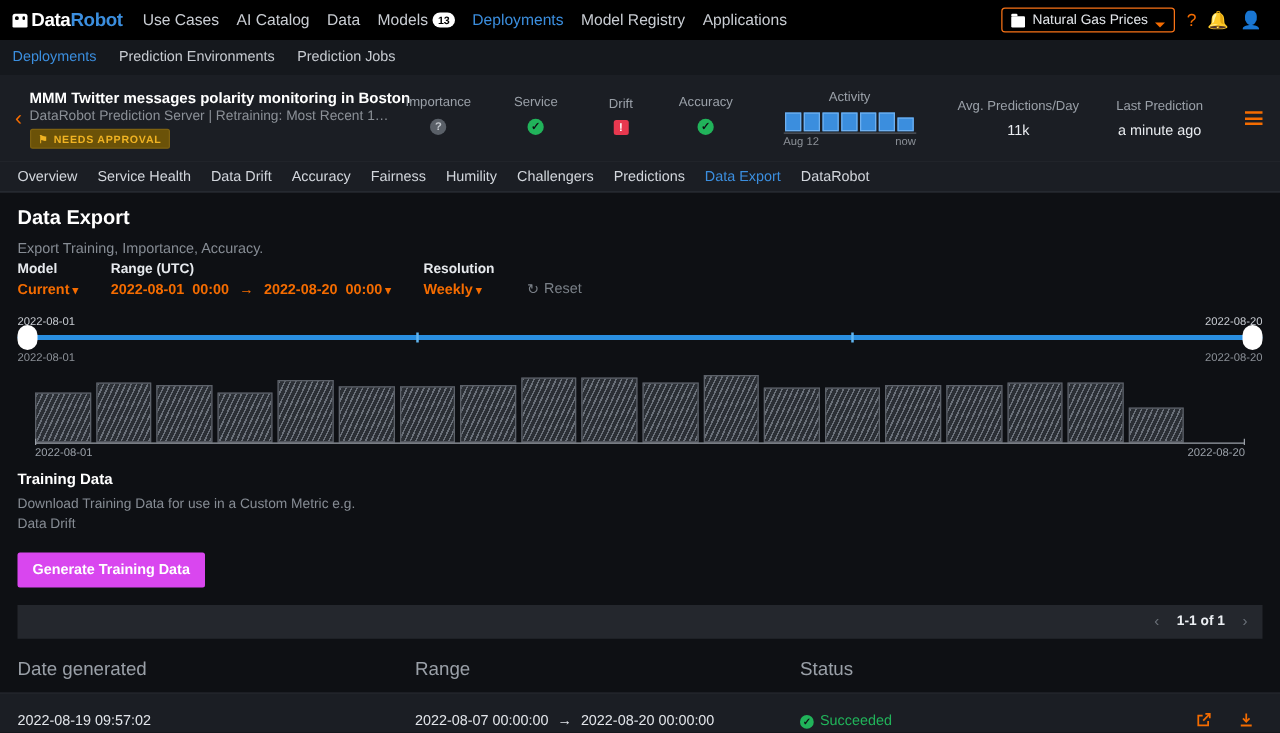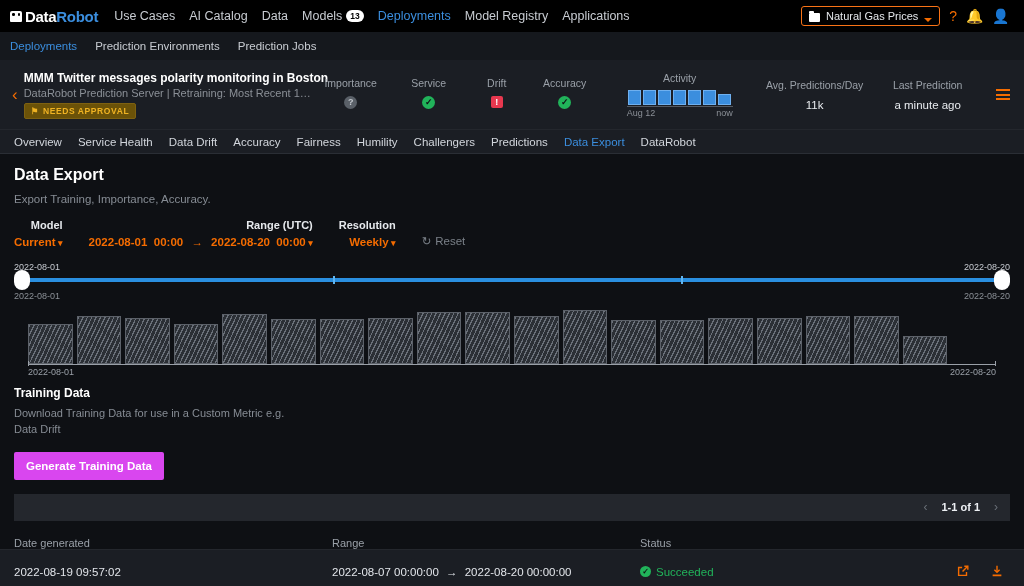--- a/index.html
+++ b/index.html
@@ -79,21 +79,21 @@
   
   .tabs { height:24px; background:#1b1e24; display:flex; align-items:center; padding:0 14px; gap:16px; border-bottom:1px solid #2a2e35; }
   .tabs span { font-size:11.5px; color:#d2d6dc; cursor:pointer; }
   .tabs span.active { color:#3b8ede; }
 
   
   .main { padding:12px 14px 0; }
   .page-title { font-size:16px; font-weight:bold; color:#ffffff; }
   .page-sub { font-size:11.5px; color:#868c94; margin-top:9px; }
 
-  .controls { display:flex; align-items:flex-end; gap:0; margin-top:14px;text-align:right; }
+  .controls { display:flex; align-items:flex-end; gap:0; margin-top:4px; }
   .ctl { margin-right:26px; }
   .ctl-label { font-size:11px; font-weight:bold; color:#e6e9ed; margin-bottom:5px; }
   .ctl-val { font-size:11.5px; font-weight:bold; color:#f56c00; cursor:pointer; white-space:nowrap; }
   .chev { font-size:9px; }
   .arrow-sep { color:#f56c00; margin:0 5px; }
   .reset { font-size:11.5px; color:#7a8088; display:flex; align-items:center; gap:4px; cursor:pointer; padding-bottom:0px; }
 
   
   .slider-wrap { margin-top:14px; position:relative; height:42px; }
   .slider-lbl { position:absolute; font-size:9px; color:#c6cad0; top:0; }
@@ -133,21 +133,21 @@
   
   .pagebar {
     margin:14px 14px 0; background:#24272d; height:27px;
     display:flex; align-items:center; justify-content:flex-end; padding:0 12px; gap:14px;
   }
   .pagebar .pg-arrow { color:#6a7078; font-size:12px; cursor:pointer; }
   .pagebar .pg-txt { font-size:11px; font-weight:bold; color:#eceff3; }
 
   
   .tbl { margin-top:4px; }
-  .tbl-head { display:flex; padding:12px 14px 0; font-size:11px; color:#9aa0a8; }
+  .tbl-head { display:flex; padding:12px 14px 10px; font-size:15px; color:#9aa0a8; }
   .tbl-row { display:flex; align-items:center; background:#1b1e24; padding:14px; font-size:11.5px; color:#e2e5ea; border-top:1px solid #24272d; }
   .c1 { width:318px; } .c2 { width:308px; } .c3 { flex:1; }
   .succ { color:#21b35a; display:flex; align-items:center; gap:5px; }
   .succ .ring { width:11px; height:11px; border-radius:50%; background:#21b35a; position:relative; flex:none; }
   .succ .ring:after { content:"✓"; position:absolute; inset:0; font-size:8px; color:#0e1014; text-align:center; line-height:11px; font-weight:bold; }
   .row-actions { display:flex; gap:20px; padding-right:6px; }
   .act-ic { cursor:pointer; }
 </style>
 </head>
 <body>

